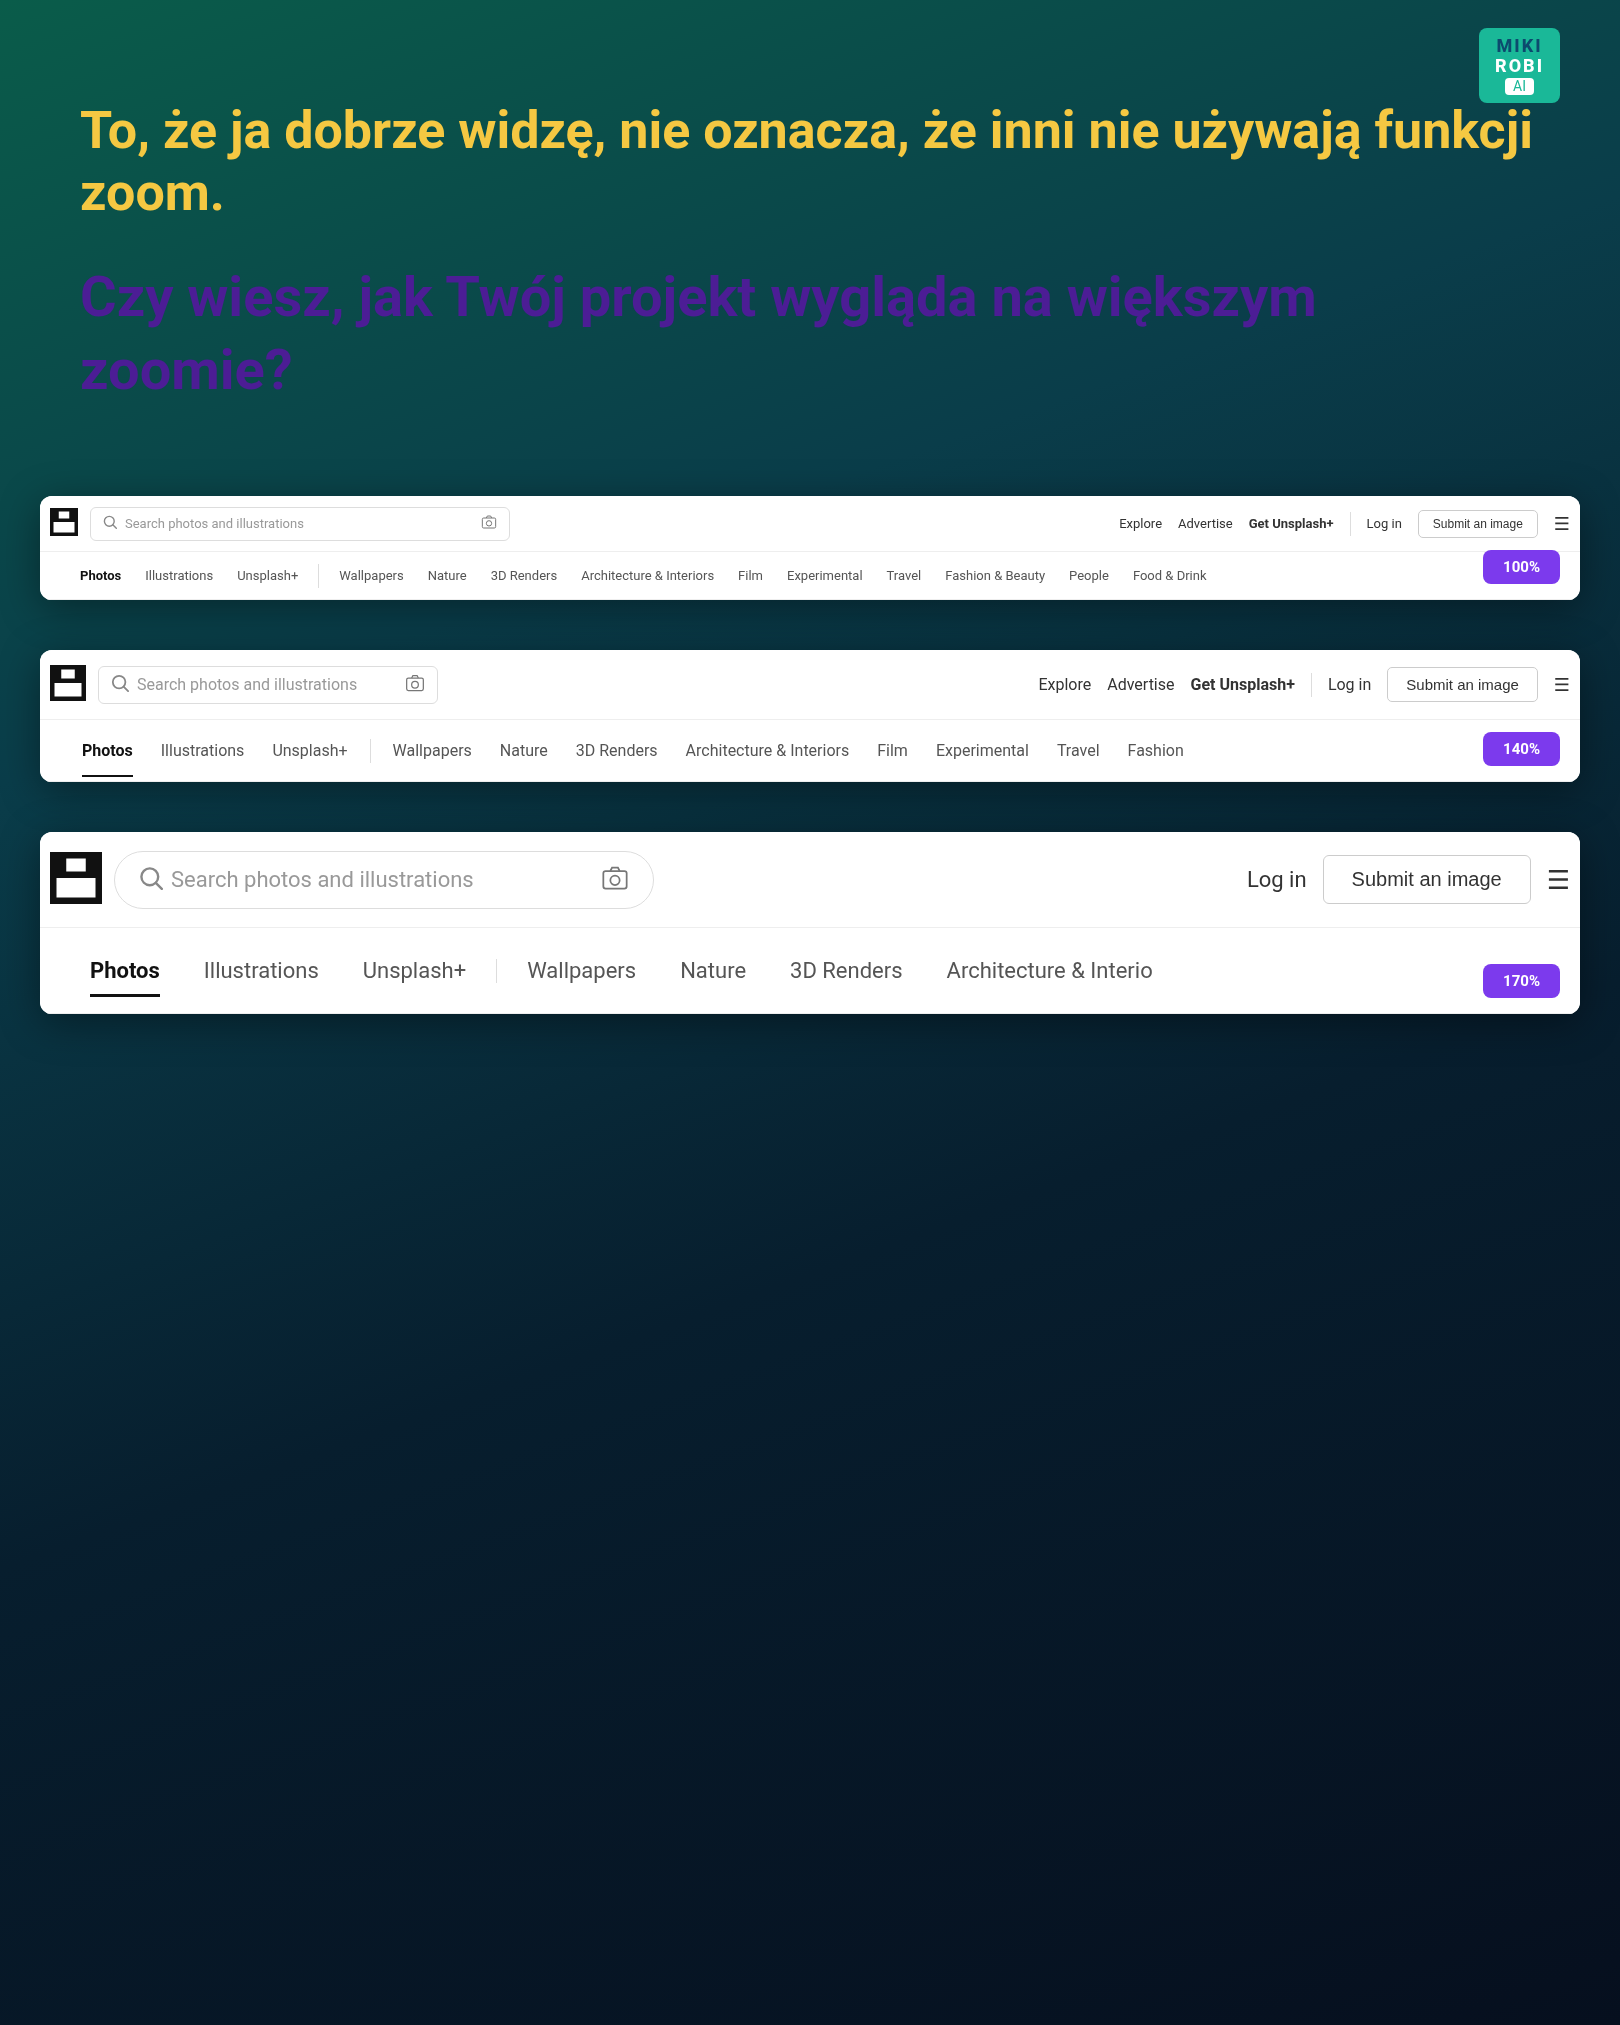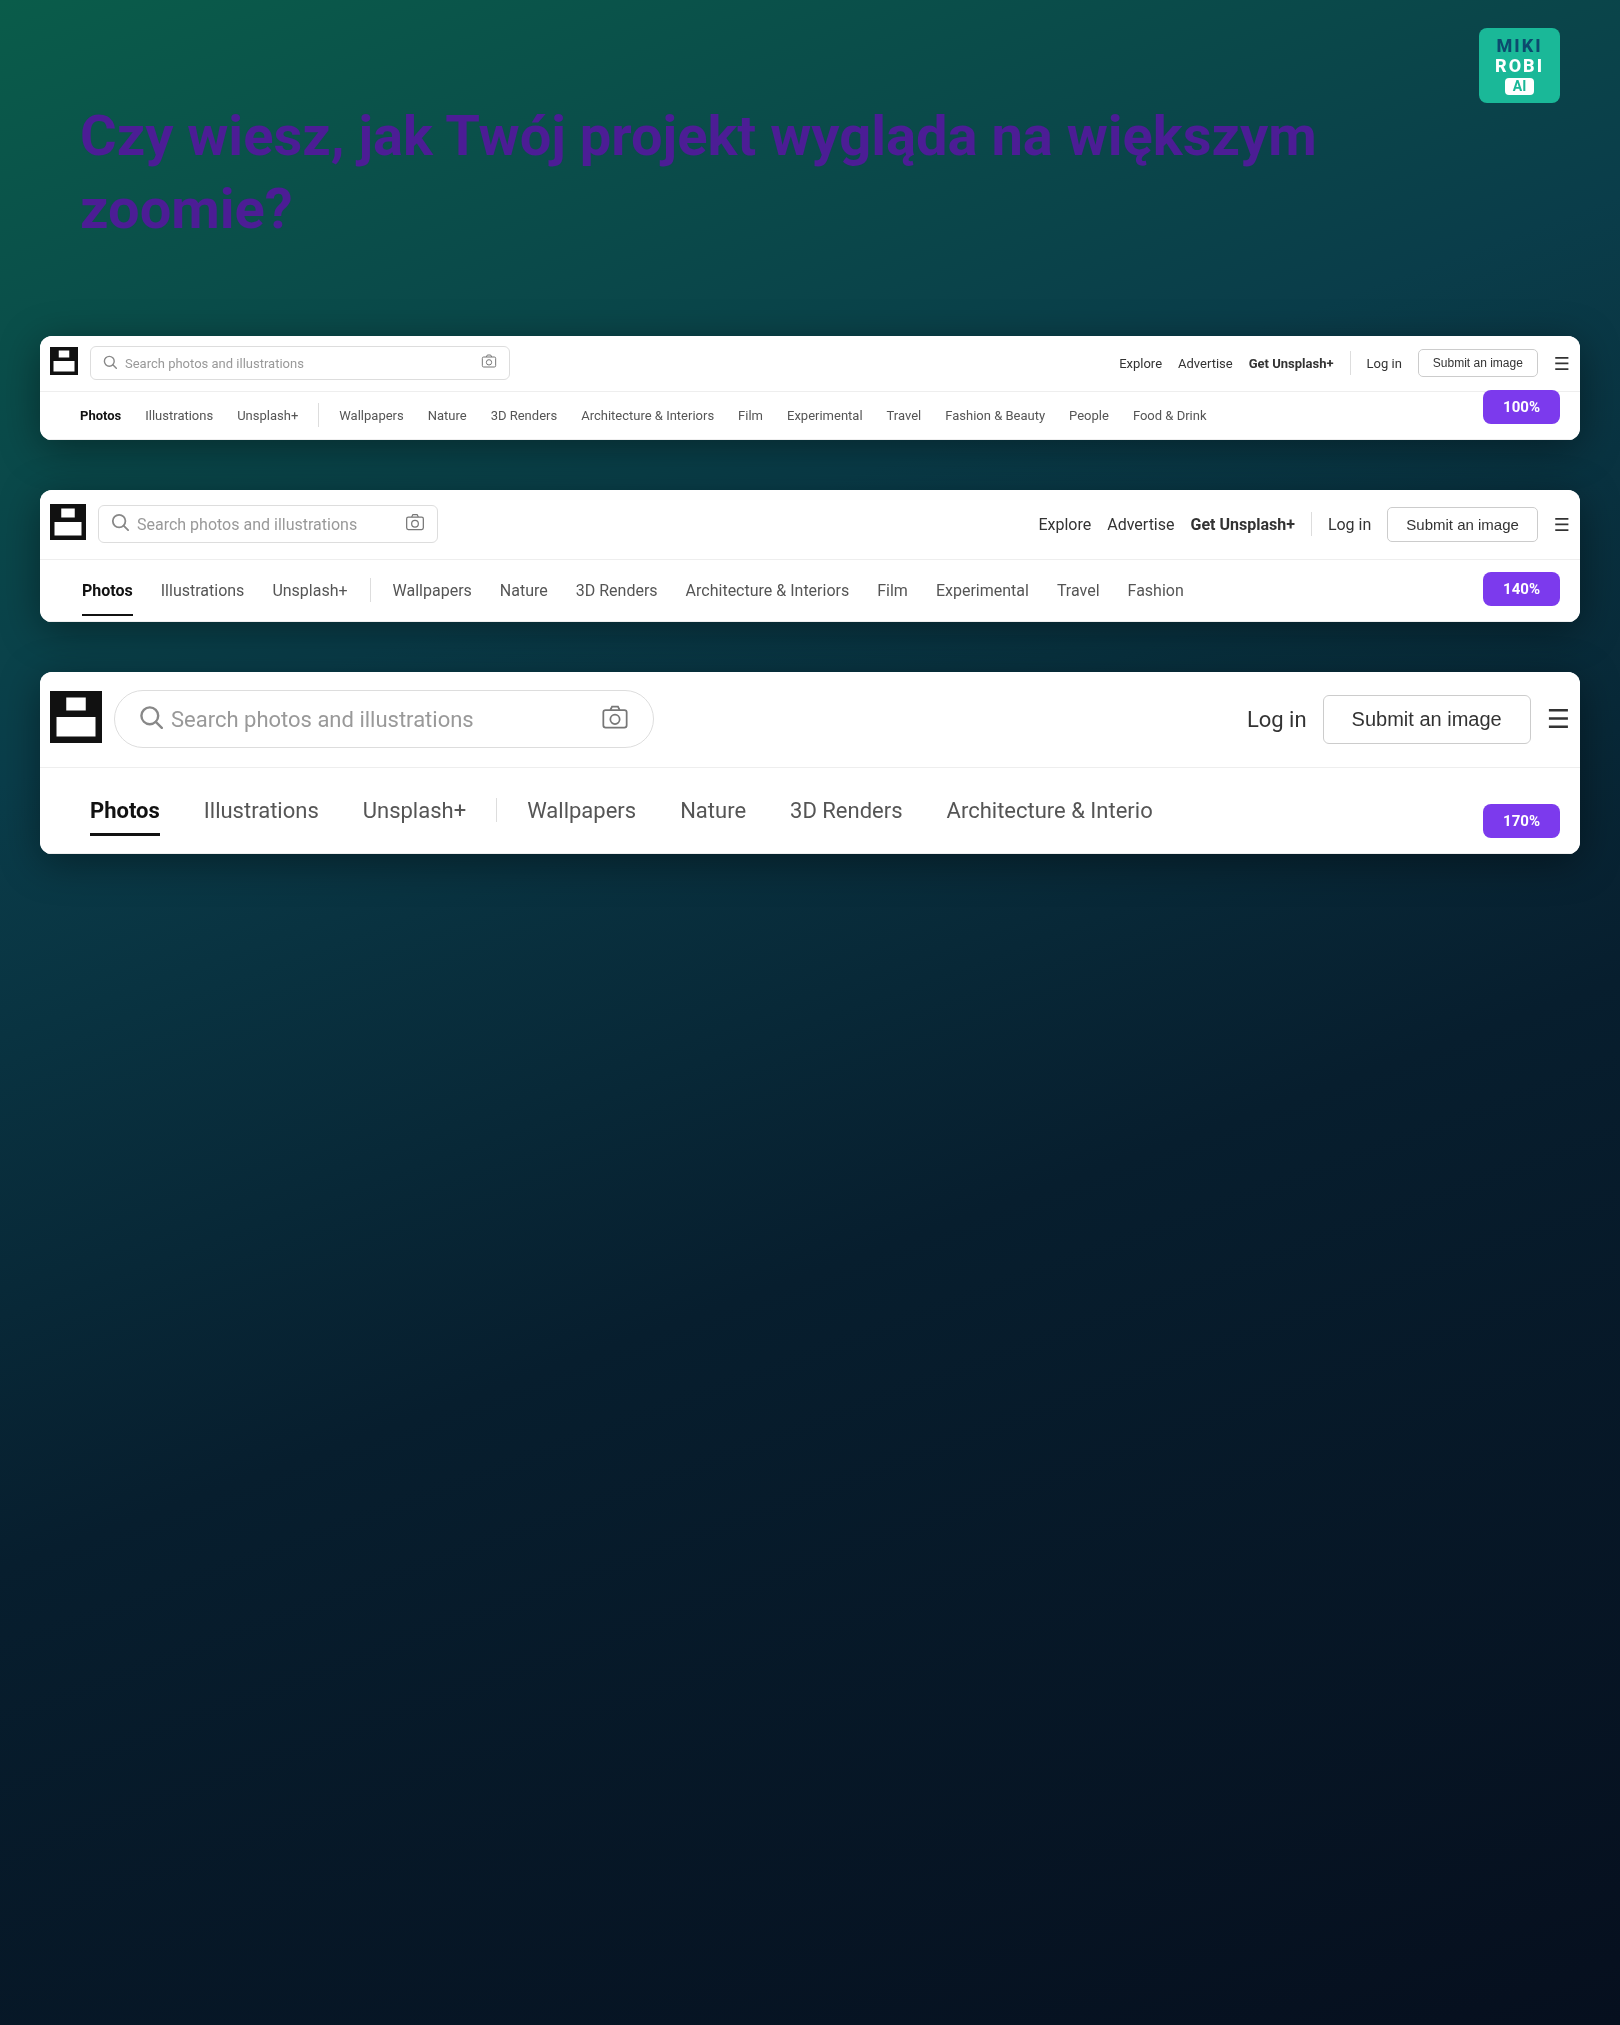--- a/index.html
+++ b/index.html
@@ -25,21 +25,21 @@
       flex-direction: column;
       align-items: center;
       line-height: 1.1;
     }
     .logo-badge .line1 { font-size: 18px; font-weight: 800; color: #0c4a6e; letter-spacing: 2px; }
     .logo-badge .line2 { font-size: 18px; font-weight: 800; color: #fff; letter-spacing: 2px; }
     .logo-badge .line3 {
       background: #fff;
       color: #1ab898;
       font-size: 14px;
-      font-weight: 700;
+      font-weight: 400;
       padding: 1px 8px;
       border-radius: 4px;
       margin-top: 2px;
     }
 
     
     .header-section {
       padding: 100px 80px 40px 80px;
     }
     .main-title {
@@ -219,20 +219,21 @@
 </head>
 <body>
 
 <div class="logo-badge">
   <span class="line1">MIKI</span>
   <span class="line2">ROBI</span>
   <span class="line3">AI</span>
 </div>
 
 <div class="header-section">
+  <p class="subtitle-yellow">To, że ja dobrze widzę, nie oznacza, że inni nie używają funkcji zoom.</p>
   <p class="subtitle-white">Czy wiesz, jak Twój projekt wygląda na większym zoomie?</p>
 </div>
 
 <div class="browser-container v1">
   <div class="unsplash-navbar">
 
     <div class="unsplash-logo-svg">
       <svg width="28" height="28" viewBox="0 0 32 32" fill="none">
         <rect width="32" height="32" fill="#111"></rect>
         <rect x="10" y="4" width="12" height="8" fill="white"></rect>

